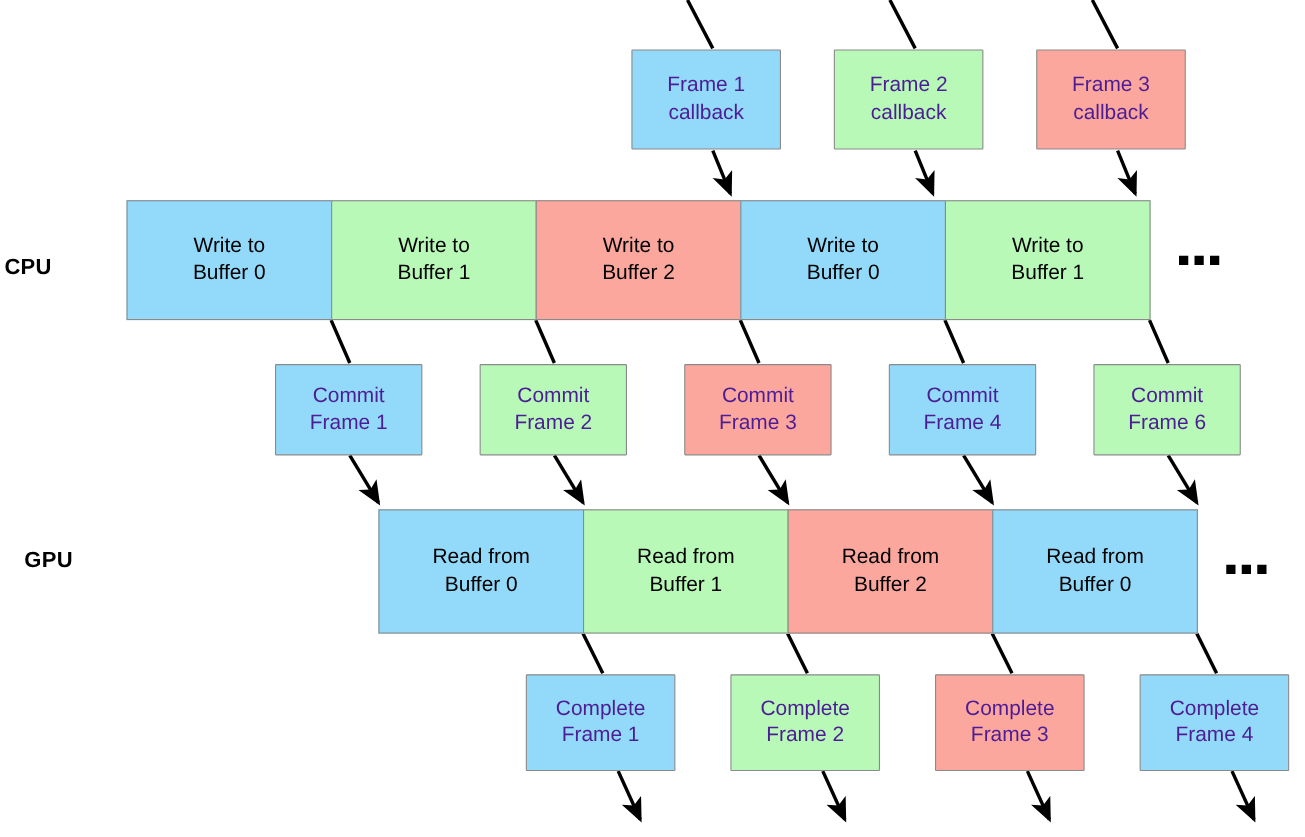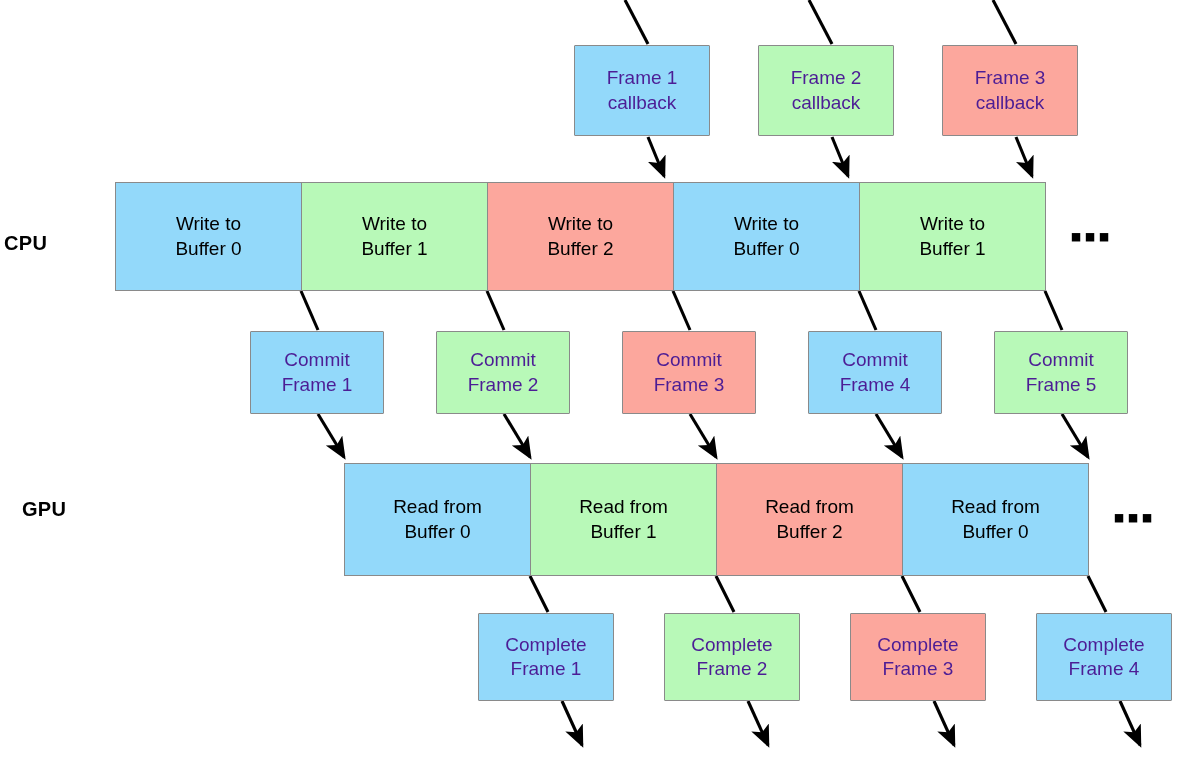--- a/index.html
+++ b/index.html
@@ -147,21 +147,21 @@
   <div class="rbox" style="left: 436px; top: 331px; width: 134px; height: 83px; background: rgb(184, 249, 184);">
     <span><span>Commit</span><br><span>Frame 2</span></span>
   </div>
   <div class="rbox" style="left: 622px; top: 331px; width: 134px; height: 83px; background: rgb(252, 167, 157);">
     <span><span>Commit</span><br><span>Frame 3</span></span>
   </div>
   <div class="rbox" style="left: 808px; top: 331px; width: 134px; height: 83px; background: rgb(147, 217, 250);">
     <span><span>Commit</span><br><span>Frame 4</span></span>
   </div>
   <div class="rbox" style="left: 994px; top: 331px; width: 134px; height: 83px; background: rgb(184, 249, 184);">
-    <span><span>Commit</span><br><span>Frame 5</span></span>
+    <span><span>Commit</span><br><span>Frame 6</span></span>
   </div>
 
   <div class="seg" style="left: 344px; top: 463px; width: 187px; height: 113px; background: rgb(147, 217, 250);">
     <span><span>Read from</span><br><span>Buffer 0</span></span>
   </div>
   <div class="seg" style="left: 530px; top: 463px; width: 187px; height: 113px; background: rgb(184, 249, 184);">
     <span><span>Read from</span><br><span>Buffer 1</span></span>
   </div>
   <div class="seg" style="left: 716px; top: 463px; width: 187px; height: 113px; background: rgb(252, 167, 157);">
     <span><span>Read from</span><br><span>Buffer 2</span></span>

